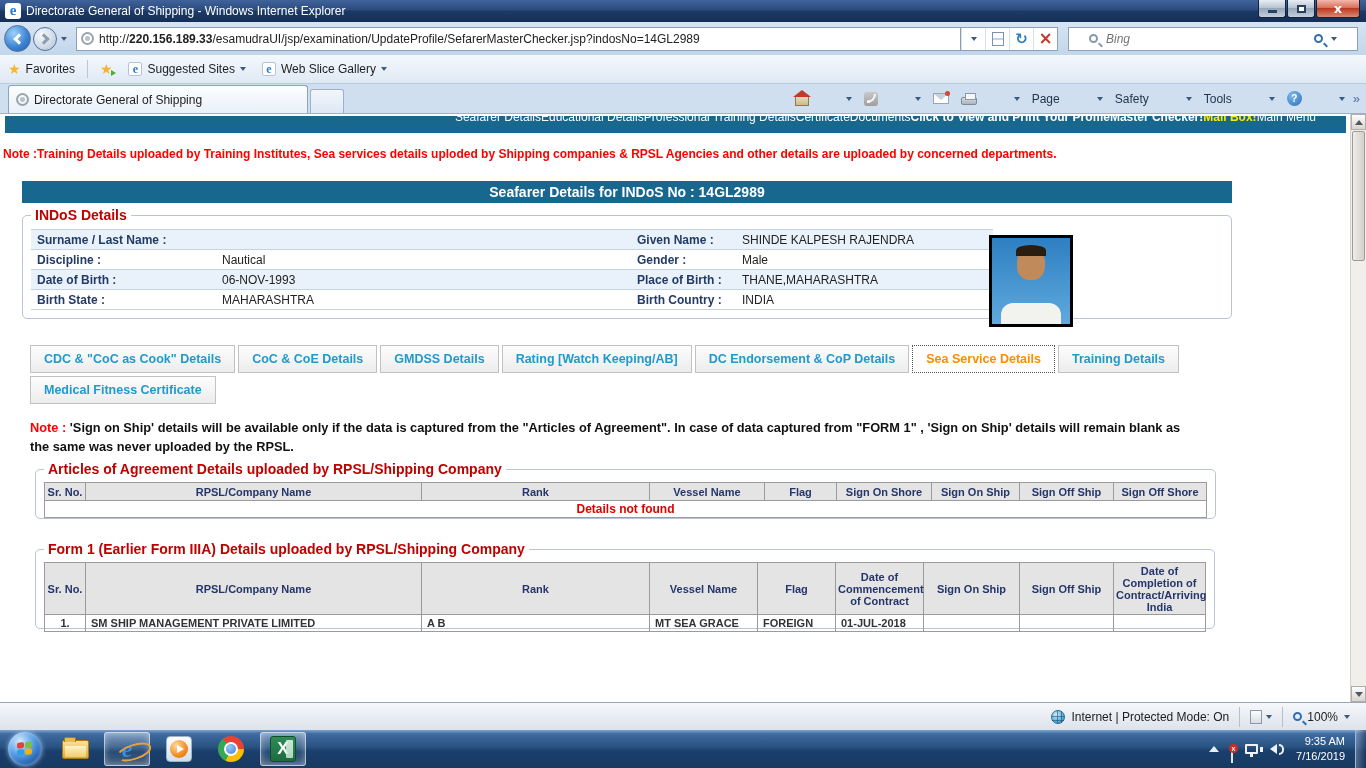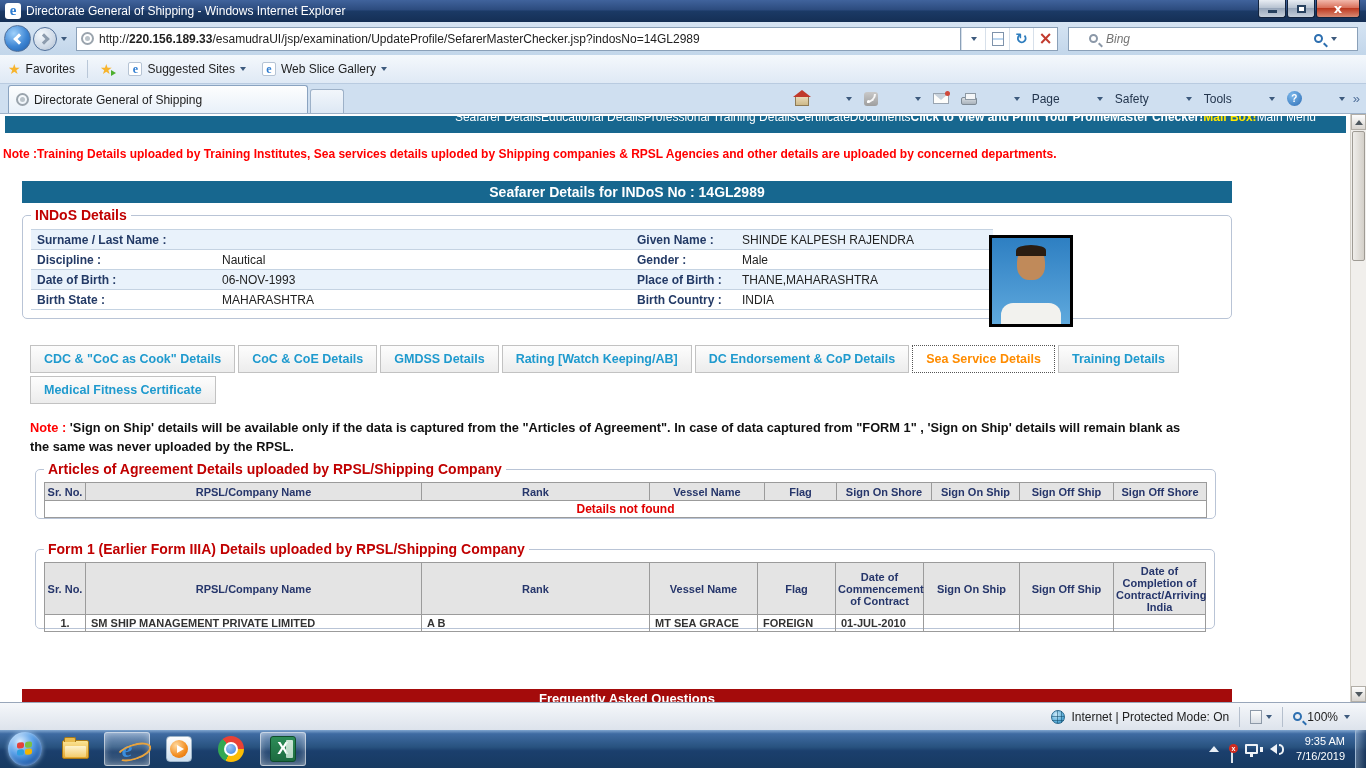--- a/index.html
+++ b/index.html
@@ -445,30 +445,29 @@
                 <th>Date of Completion of Contract/Arriving India</th>
               </tr>
             </thead>
           <tbody id="form1-body">
               <tr>
                 <td>1.</td>
                 <td>SM SHIP MANAGEMENT PRIVATE LIMITED</td>
                 <td>A B</td>
                 <td>MT SEA GRACE</td>
                 <td>FOREIGN</td>
-                <td>01-JUL-2010</td>
+                <td>01-JUL-2018</td>
                 <td></td>
                 <td></td>
                 <td></td>
               </tr>
             </tbody>
         </table>
       </fieldset>
 
-      <div class="faq-bar">Frequently Asked Questions</div>
     </div>
 
     <div class="vsb">
       <div class="sarr">
           <span class="tri-up"></span>
         </div>
       <div class="vthumb"></div>
       <div class="sarr down">
           <span class="tri-down"></span>
         </div>

